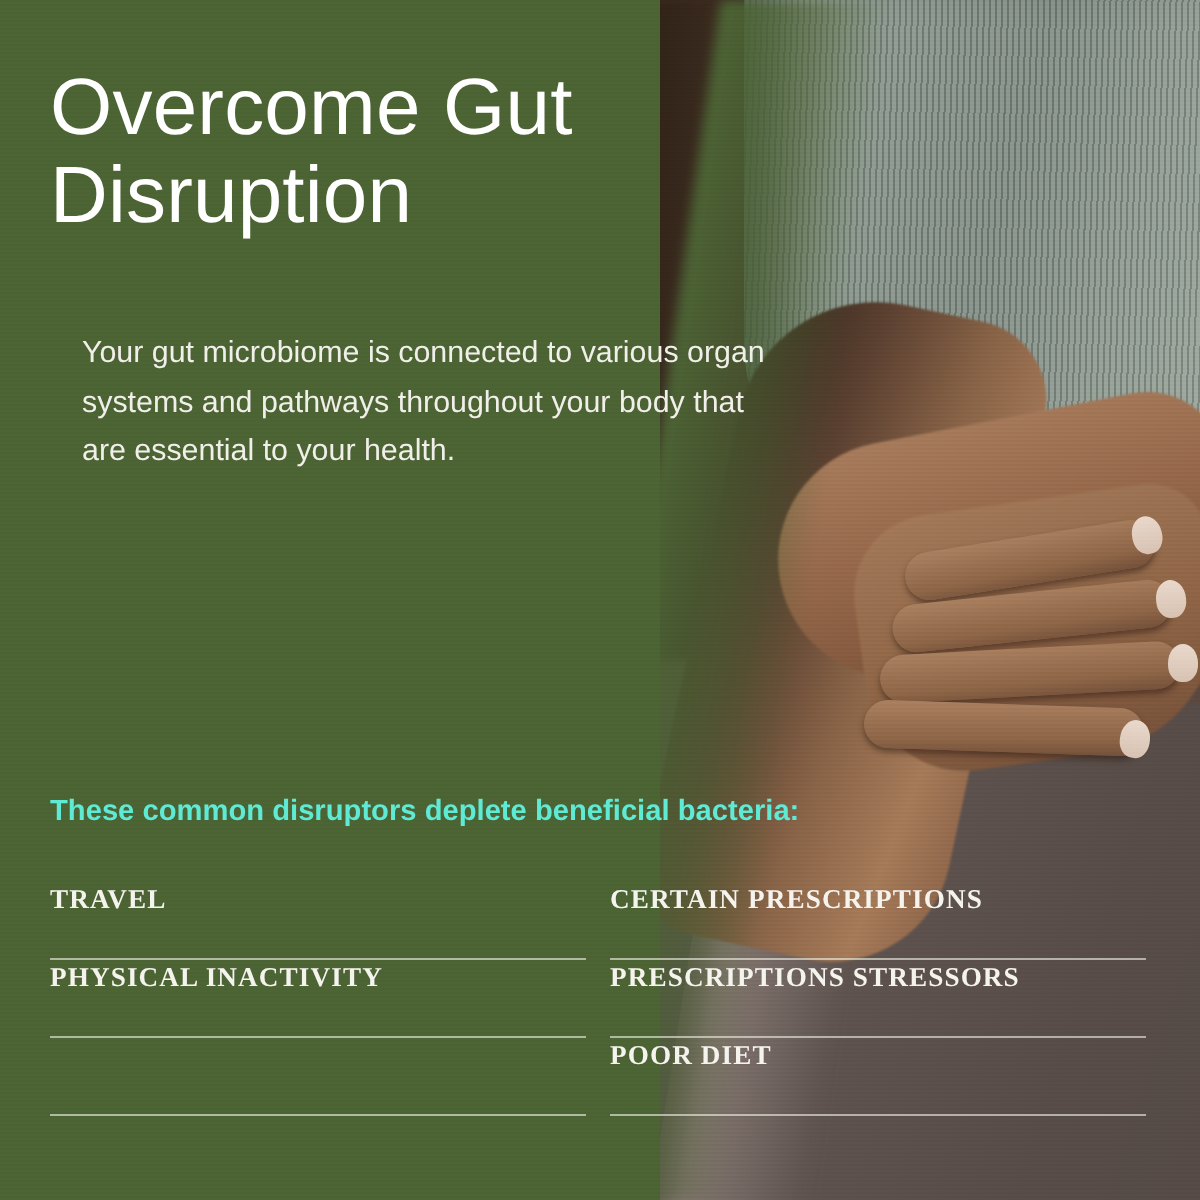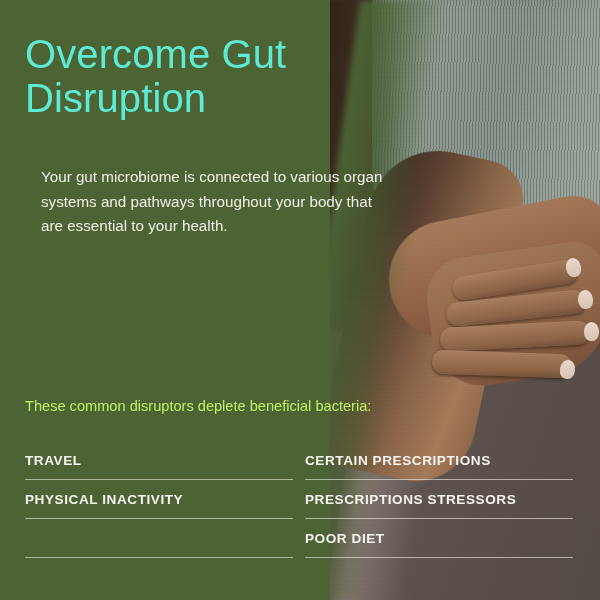--- a/index.html
+++ b/index.html
@@ -162,60 +162,61 @@
 
   
   .content {
     position: absolute;
     inset: 0;
   }
   .headline {
     position: absolute;
     left: 25px; top: 32px;
     width: 340px;
-    color: #5eead4;
+    color: #ffffff;
     font-size: 40px;
     font-weight: 300;
     line-height: 44px;
     letter-spacing: 0.1px;
     margin: 0;
   }
   .subcopy {
     position: absolute;
     left: 25px; top: 149px;
     width: 348px;
     color: #f1efe9;
     font-size: 15.2px;
     font-weight: 400;
     line-height: 24.5px;
     margin: 16px;
   }
   .disruptor-intro {
     position: absolute;
     left: 25px; top: 396px;
-    color: #bef264;
+    color: #5eead4;
     font-size: 14.6px;
-    font-weight: 400;
+    font-weight: 700;
     line-height: 20px;
     margin: 0;
   }
 
   .disruptor-grid {
     position: absolute;
     left: 25px; top: 441px;
     width: 548px;
     display: grid;
     grid-template-columns: 268px 12px 268px;
     grid-auto-rows: 39px;
     column-gap: 0;
   }
   .cell {
     position: relative;
     display: flex;
-    align-items: center;
+    align-items: flex-start;
+    font-family: Liberation Serif, serif;
   }
   .cell-label {
     color: #f4f3ee;
     font-size: 13.6px;
     font-weight: 700;
     letter-spacing: 0.55px;
     line-height: 17px;
     white-space: nowrap;
   }
   .cell-rule {

